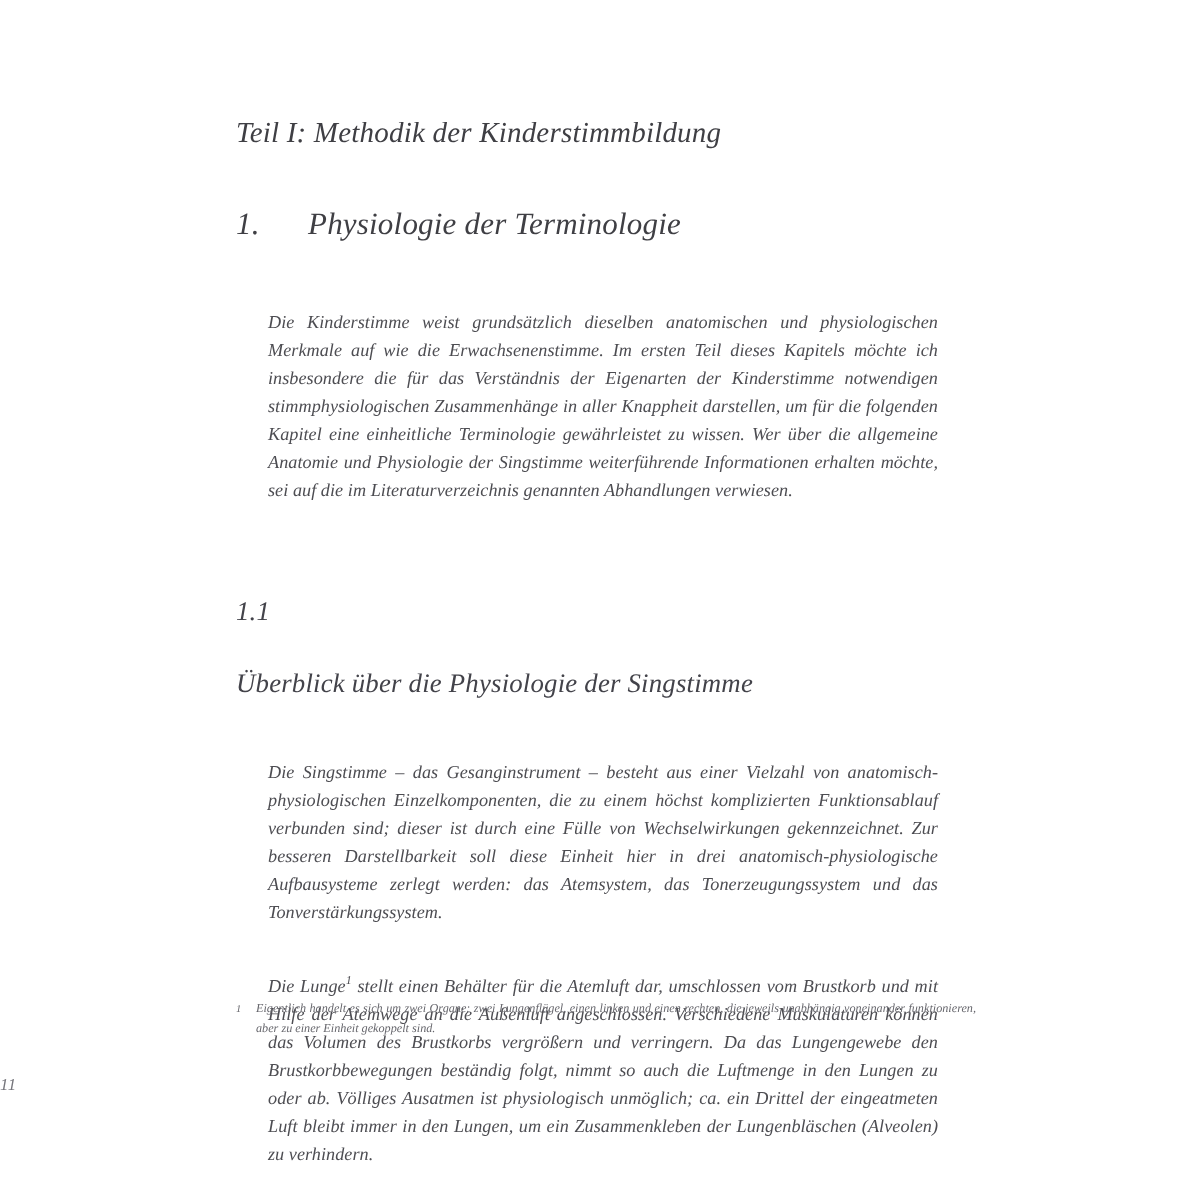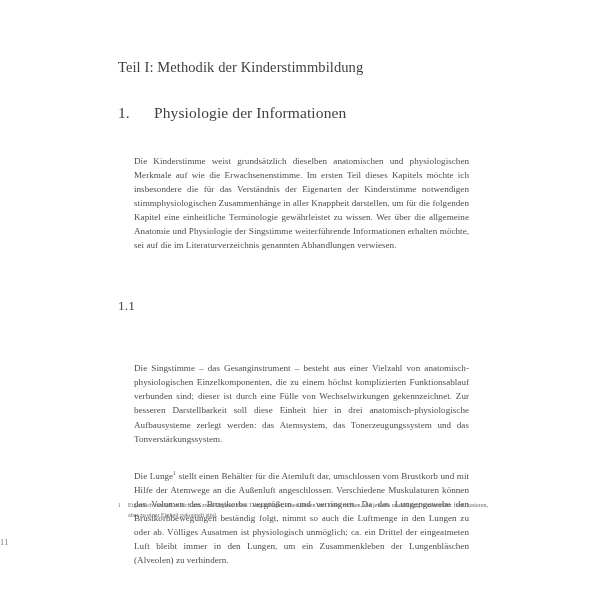--- a/index.html
+++ b/index.html
@@ -13,20 +13,21 @@
     font-family: "Liberation Serif", "DejaVu Serif", serif;
     color: #4a4a4e;
     overflow: hidden;
   }
 
   .page {
     position: relative;
     width: 600px;
     height: 484px;
     box-sizing: border-box;
+    font-style: italic;
   }
 
   .content {
     position: absolute;
     left: 118px;
     top: 0;
     width: 367px;
   }
 
   
@@ -149,27 +150,28 @@
 <body>
 
 <div class="page">
 
   <div class="content">
 
     <h1 class="part-title">Teil I: Methodik der Kinderstimmbildung</h1>
 
     <h2 class="chapter-heading">
       <span class="num">1.</span>
-      <span>Physiologie der Informationen</span>
+      <span>Physiologie der Terminologie</span>
     </h2>
 
     <p class="body-par par-gap-large">Die Kinderstimme weist grundsätzlich dieselben anatomischen und physiologischen Merkmale auf wie die Erwachsenenstimme. Im ersten Teil dieses Kapitels möchte ich insbesondere die für das Verständnis der Eigenarten der Kinderstimme notwendigen stimmphysiologischen Zusammenhänge in aller Knappheit darstellen, um für die folgenden Kapitel eine einheitliche Terminologie gewährleistet zu wissen. Wer über die allgemeine Anatomie und Physiologie der Singstimme weiterführende Informationen erhalten möchte, sei auf die im Literaturverzeichnis genannten Abhandlungen verwiesen.</p>
 
     <h3 class="section-heading">
       <span class="num">1.1</span>
+      <span>Überblick über die Physiologie der Singstimme</span>
     </h3>
 
     <p class="body-par par-gap-medium">Die Singstimme – das Gesanginstrument – besteht aus einer Vielzahl von anatomisch-physiologischen Einzelkomponenten, die zu einem höchst komplizierten Funktionsablauf verbunden sind; dieser ist durch eine Fülle von Wechselwirkungen gekennzeichnet. Zur besseren Darstellbarkeit soll diese Einheit hier in drei anatomisch-physiologische Aufbausysteme zerlegt werden: das Atemsystem, das Tonerzeugungssystem und das Tonverstärkungssystem.</p>
 
 
     <p class="body-par par-gap-small">
       <span>Die Lunge</span><span class="fn-ref">1</span><span> stellt einen Behälter für die Atemluft dar, umschlossen vom Brustkorb und mit Hilfe der Atemwege an die Außenluft angeschlossen. Verschiedene Muskulaturen können das Volumen des Brustkorbs vergrößern und verringern. Da das Lungengewebe den Brustkorbbewegungen beständig folgt, nimmt so auch die Luftmenge in den Lungen zu oder ab. Völliges Ausatmen ist physiologisch unmöglich; ca. ein Drittel der eingeatmeten Luft bleibt immer in den Lungen, um ein Zusammenkleben der Lungenbläschen (Alveolen) zu verhindern.</span>
     </p>
 
   </div>

